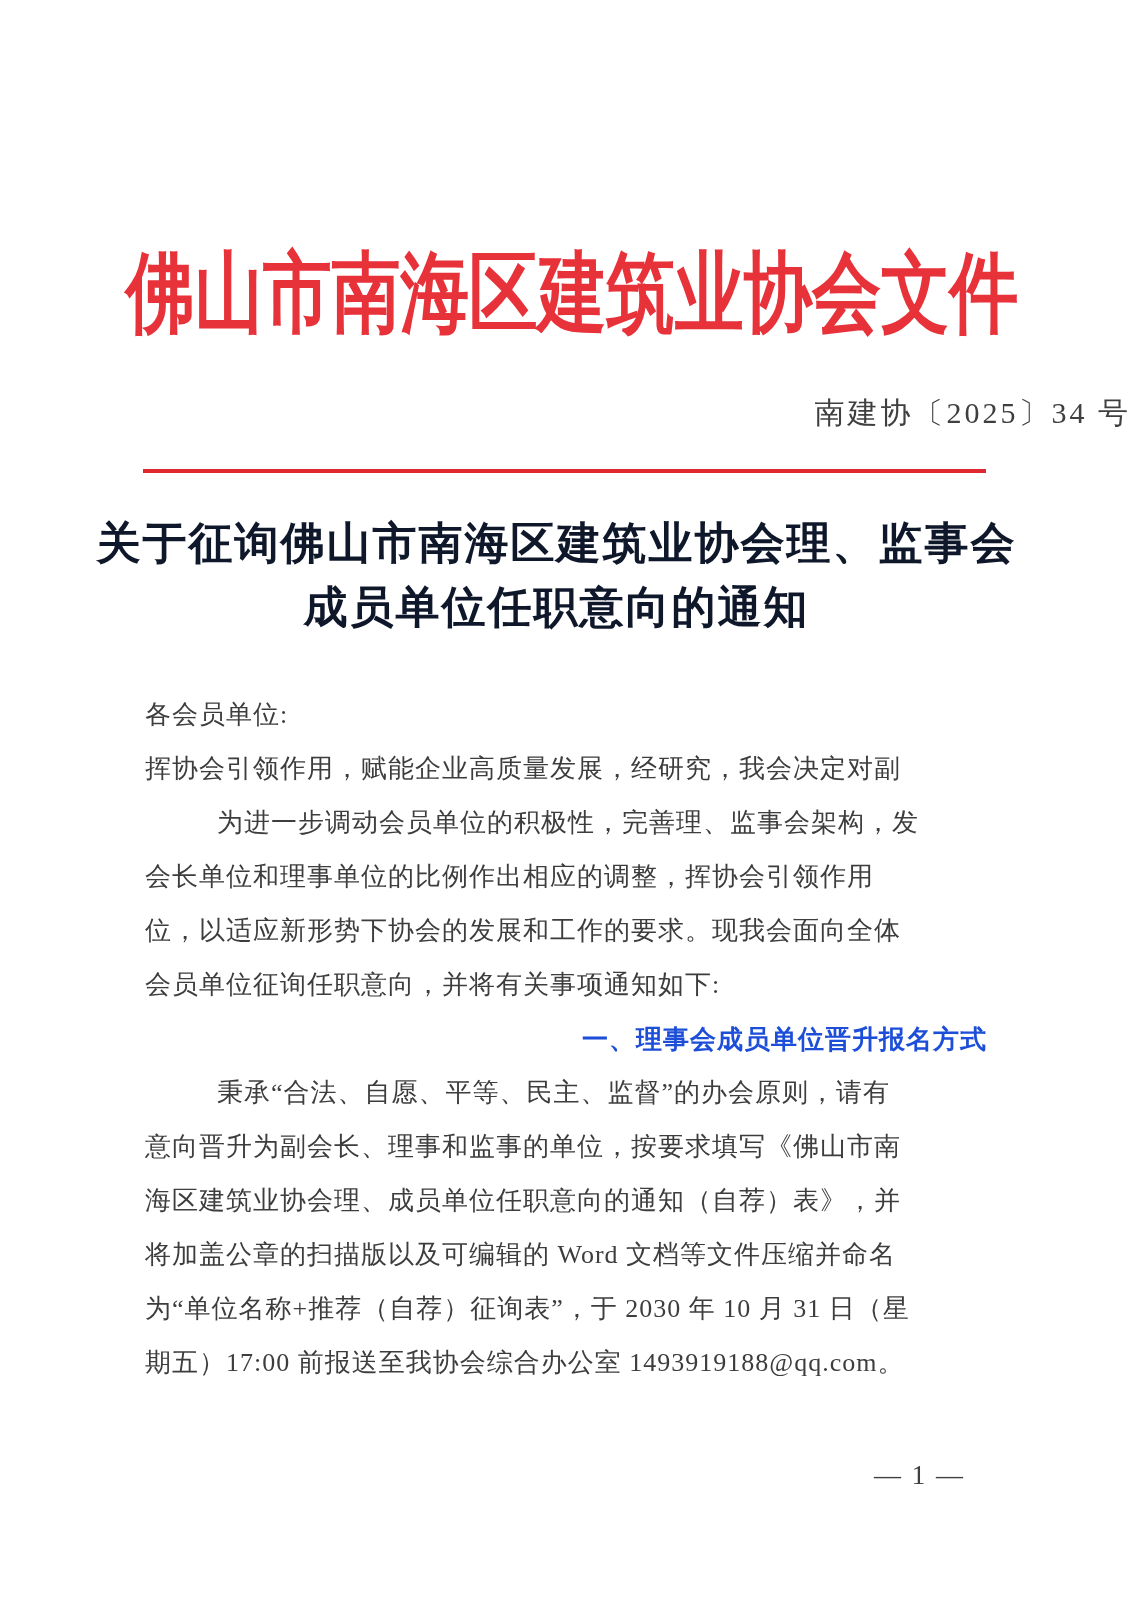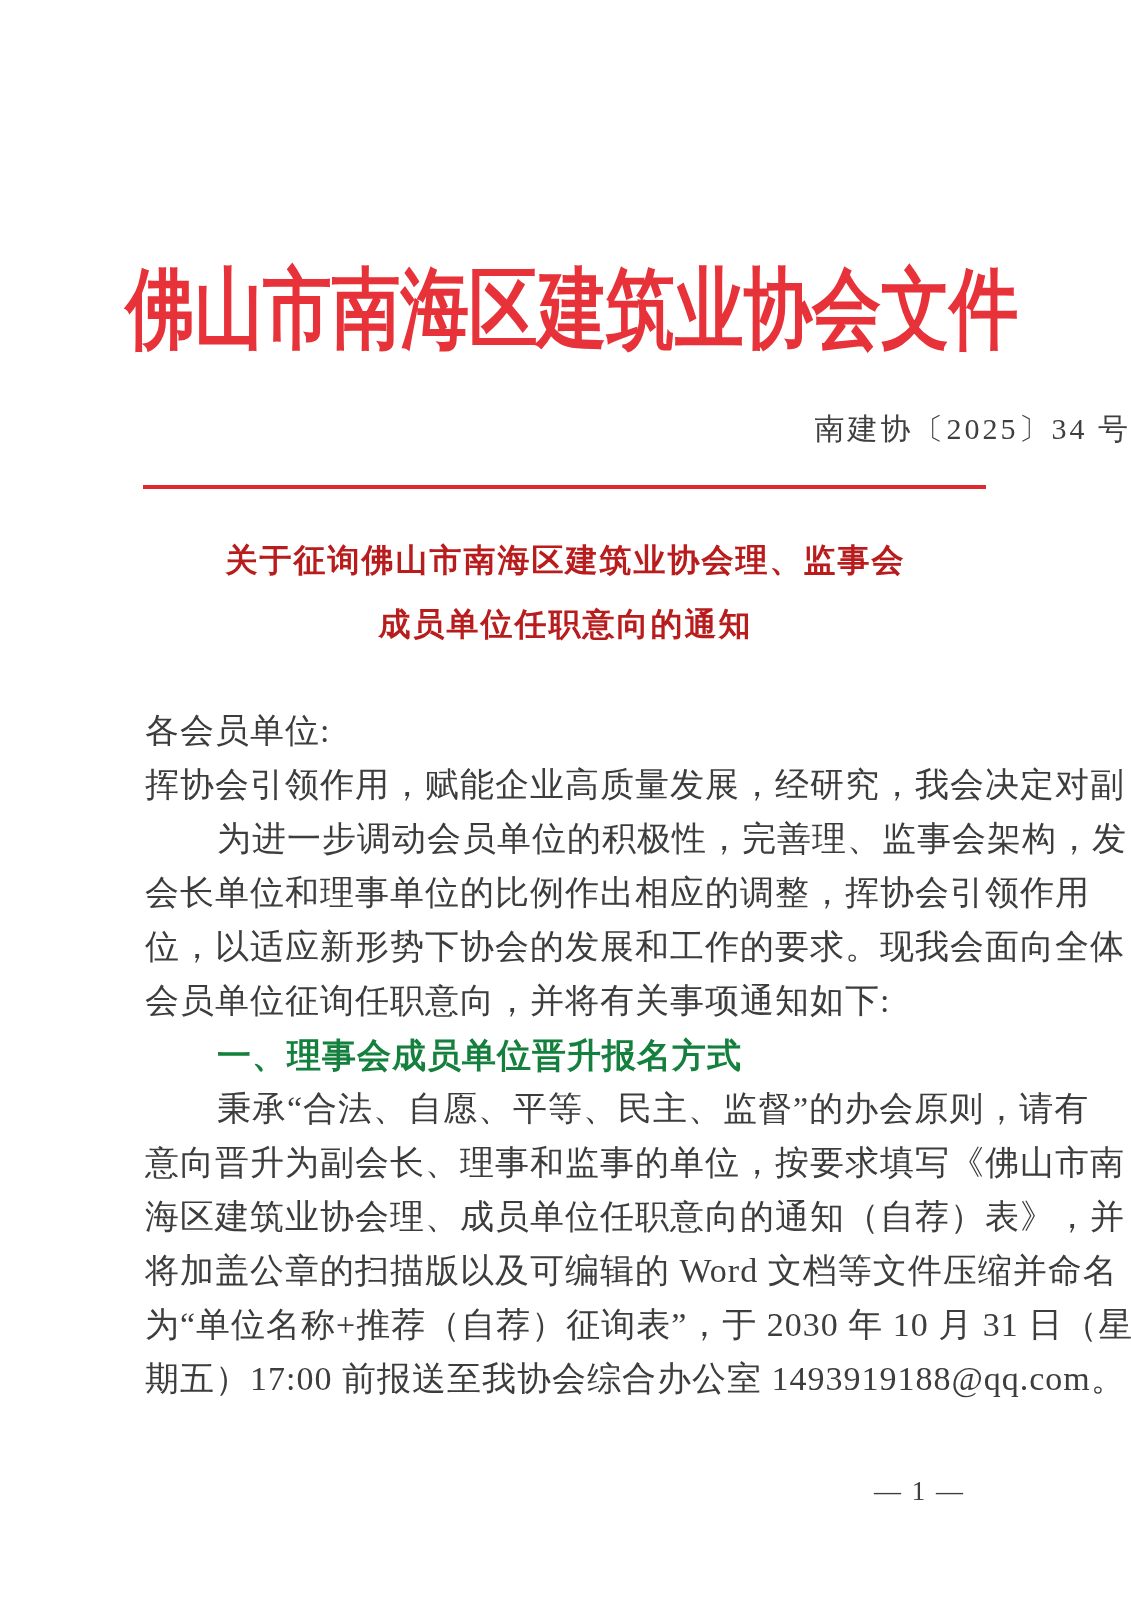--- a/index.html
+++ b/index.html
@@ -1,20 +1,20 @@
 <!DOCTYPE html>
 <html><head>
 <meta charset="utf-8">
 <style>
   html, body { margin: 0; padding: 0; background: #ffffff; }
   .page {
     position: relative;
     width: 1131px;
     height: 1572px;
-    margin: 16px auto;
+    margin: 0 auto;
     background: #ffffff;
     overflow: hidden;
     font-family: "Liberation Serif", serif;
     color: #3d3d3d;
   }
   
   .letterhead {
     position: absolute;
     top: 243px;
     left: 0;
@@ -51,50 +51,51 @@
     top: 469px;
     left: 143px;
     width: 843px;
     height: 4px;
     background: #e02830;
   }
   
   .doc-title {
     position: absolute;
     top: 512px;
-    left: 80px;
+    left: 71px;
     width: 971px;
     text-align: center;
     font-family: "Liberation Serif", serif;
     font-weight: bold;
-    color: #b91c1c;
-    font-size: 32px;
+    color: #0f172a;
+    font-size: 44px;
     line-height: 64px;
     letter-spacing: 2px;
   }
   
   .body-text {
     position: absolute;
     top: 688px;
     left: 145px;
     width: 842px;
-    font-size: 34px;
+    font-size: 26px;
     line-height: 54px;
     letter-spacing: 1px;
     color: #3d3d3d;
     font-family: "Liberation Serif", serif;
   }
   .body-text .line { height: 54px; white-space: nowrap; }
   .body-text .indent { padding-left: 72px; }
   .body-text .section-heading {
     font-family: "Liberation Sans", sans-serif;
     font-weight: bold;
-    color: #15803d;
+    color: #1d4ed8;
     padding-left: 72px;
     letter-spacing: 1px;
+    text-align: right;
   }
   
   .page-number {
     position: absolute;
     top: 1460px;
     right: 166px;
     font-size: 27px;
     letter-spacing: 2px;
     color: #3f3f3f;
     font-family: "Liberation Serif", serif;

